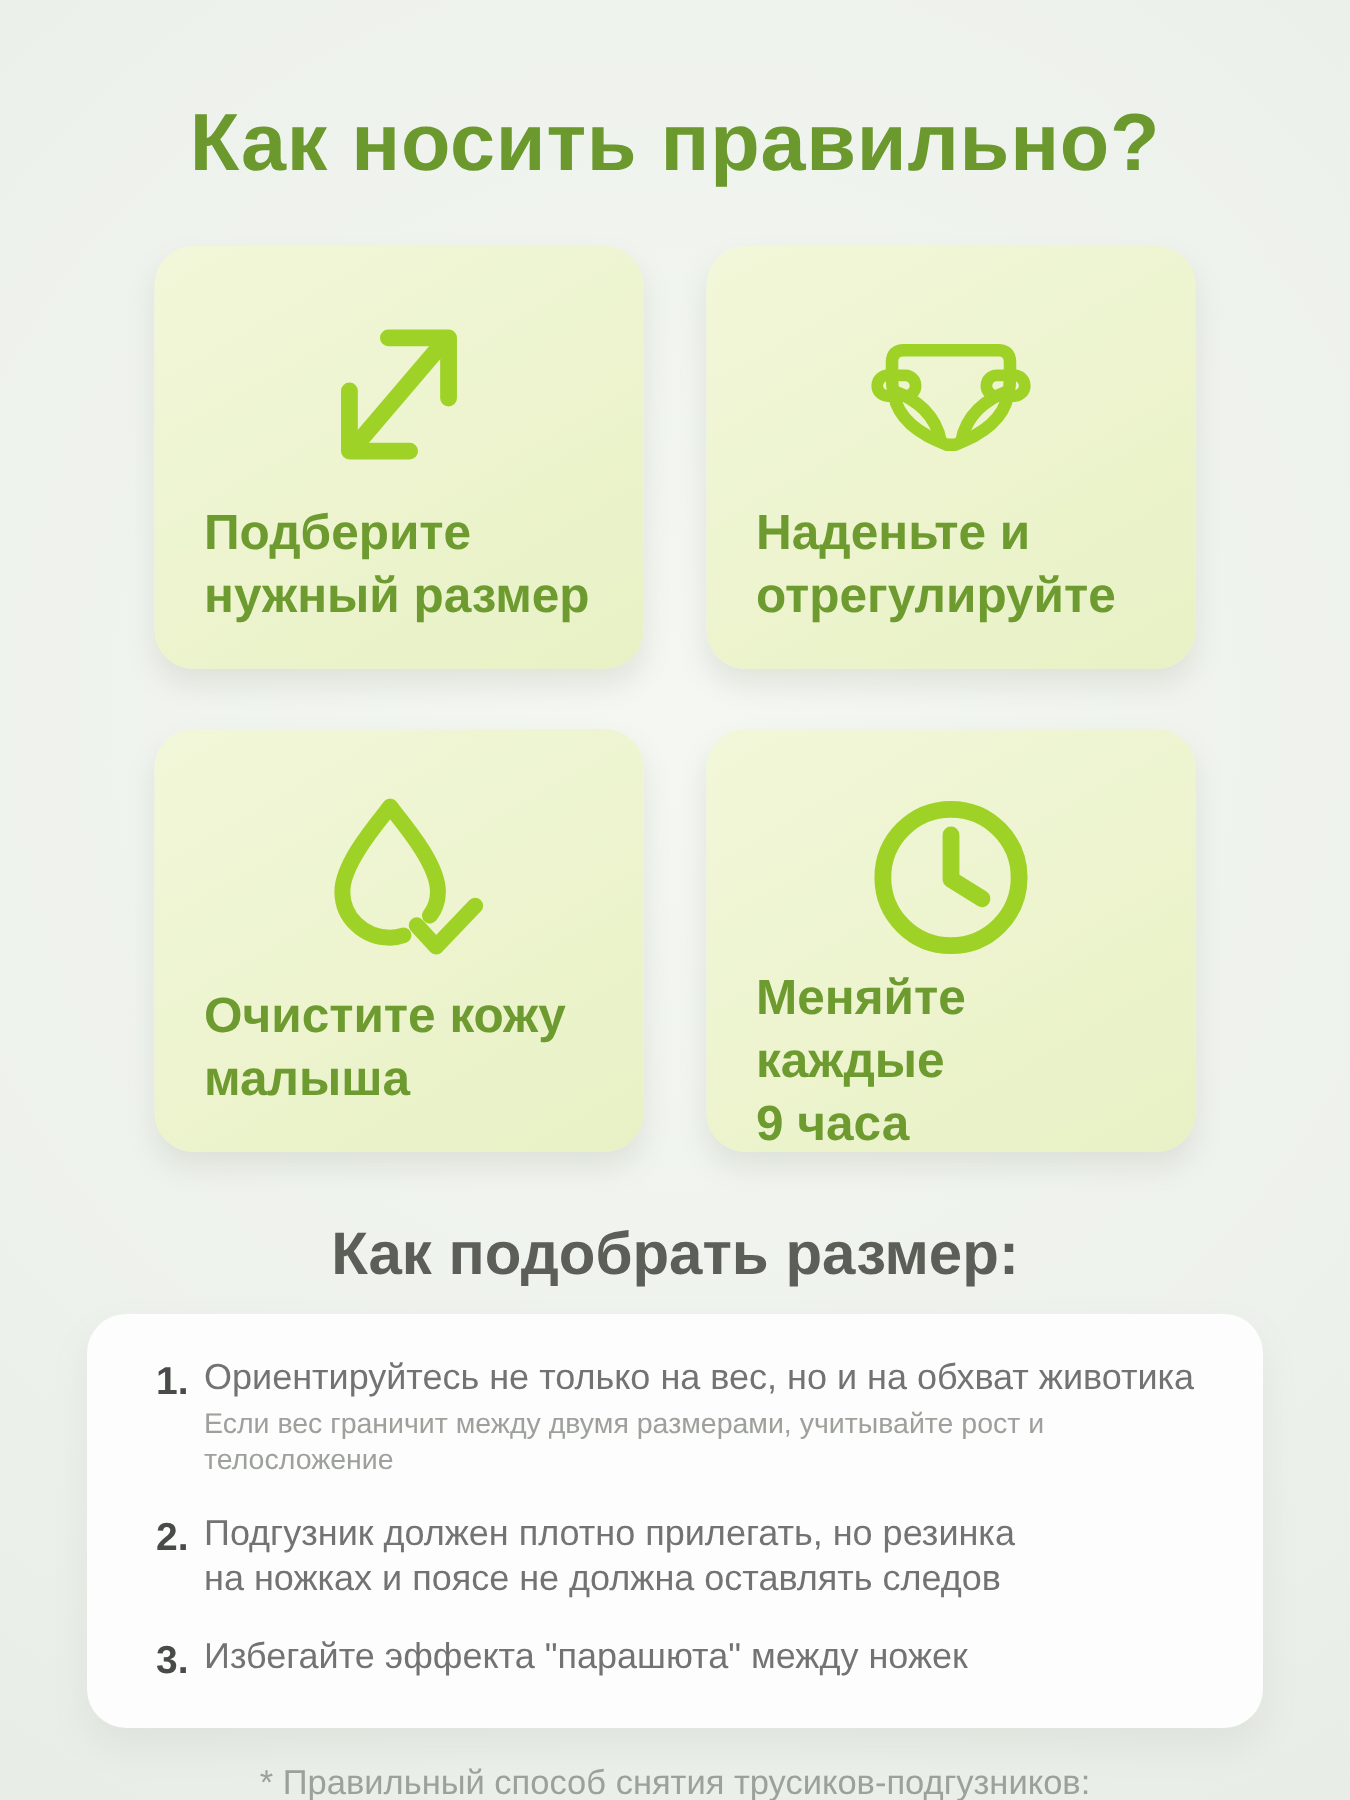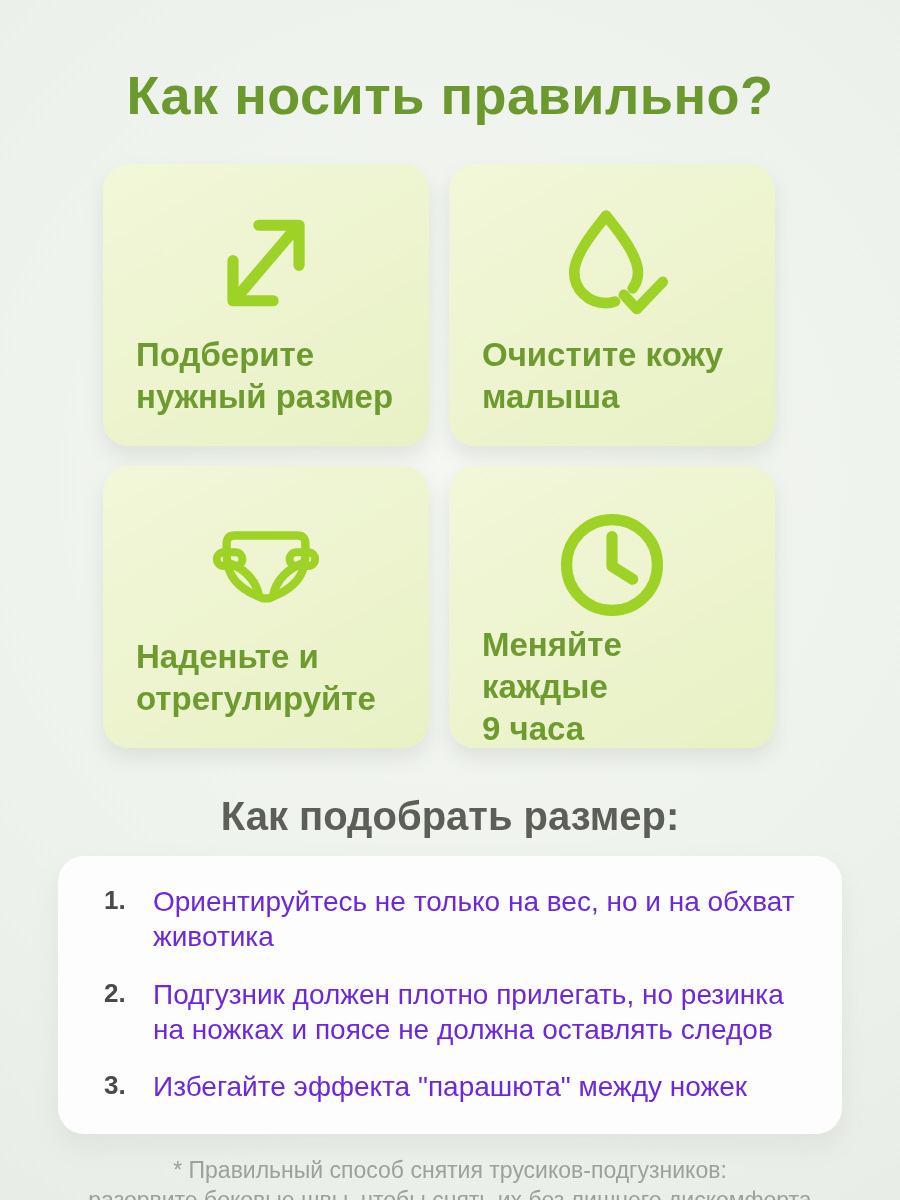--- a/index.html
+++ b/index.html
@@ -14,21 +14,21 @@
   .title{
     margin:0;padding-top:64px;
     text-align:center;
     font-size:54px;font-weight:bold;letter-spacing:.5px;
     color:#6b992d;
   }
 
   .cards{
     width:694px;margin:38px auto 0 auto;
     display:grid;grid-template-columns:326px 326px;
-    column-gap:42px;row-gap:40px;gap:20px;
+    column-gap:42px;row-gap:40px;
   }
   .card{
     width:326px;height:282px;border-radius:26px;
     background:linear-gradient(150deg,#f2f7d9 0%,#e8f1c5 100%);
     box-shadow:0 10px 18px rgba(140,150,125,.18);
     display:flex;flex-direction:column;align-items:center;
     box-sizing:border-box;
   }
   .card-icon{
     width:118px;height:118px;margin-top:40px;
@@ -58,23 +58,22 @@
     display:flex;flex-direction:column;gap:22px;
   }
   .guide-item{display:flex;align-items:flex-start;}
   .item-number{
     flex:0 0 32px;margin-left:8px;
     font-size:26px;font-weight:bold;color:#494b48;
     padding-top:1px;
   }
   .item-body{flex:1;}
   .item-text{
-    font-size:28px;line-height:1.26;color:#6d28d9;
+    font-size:24px;line-height:1.26;color:#737373;
     white-space:pre-line;
-    margin-left:17px;
   }
   .item-subtext{
     margin-top:4px;
     font-size:19px;line-height:1.25;color:#9da09b;
     white-space:pre-line;
   }
 
   .footnote{
     margin-top:22px;
     text-align:center;
@@ -100,43 +99,43 @@
           <path class="stroke-icon" stroke-width="9.5" d="M22 48 L22 82 L56 82"></path>
           <path class="stroke-icon" stroke-width="9.5" d="M27 77 L73 23"></path>
         </svg>
       </div>
       <div class="card-label">Подберите
 нужный размер</div>
     </div>
 
     <div class="card">
       <div class="card-icon">
-        <svg viewBox="0 0 100 100">
-          <path class="stroke-icon" stroke-width="9" d="M45 10 C52 19 72 42 72 58 C72 63 70.5 67.5 67.5 71.5"></path>
-          <path class="stroke-icon" stroke-width="9" d="M45 10 C38 19 18 42 18 58 C18 72.5 30 84 45 84 C47.5 84 50 83.6 52.5 82.7"></path>
-          <path class="stroke-icon" stroke-width="9" d="M60 77 L71 89 L93 66"></path>
-        </svg>
-      </div>
-      <div class="card-label">Очистите кожу
-малыша</div>
-    </div>
-
-    <div class="card">
-      <div class="card-icon">
         <svg viewBox="0 0 120 100">
           <path class="stroke-icon" stroke-width="8.5" d="M20 38 L20 28 Q20 20 28 20 L92 20 Q100 20 100 28 L100 38"></path>
           <rect class="stroke-icon" stroke-width="8" x="10" y="37" width="26" height="14" rx="7"></rect>
           <rect class="stroke-icon" stroke-width="8" x="84" y="37" width="26" height="14" rx="7"></rect>
           <path class="stroke-icon" stroke-width="8.5" d="M20 38 C20 56 26 68 44 78 C50 81 55 83 57 84 L63 84 C65 83 70 81 76 78 C94 68 100 56 100 38"></path>
           <path class="stroke-icon" stroke-width="8.5" d="M22 48 C36 53 50 64 53 82"></path>
           <path class="stroke-icon" stroke-width="8.5" d="M98 48 C84 53 70 64 67 82"></path>
         </svg>
       </div>
       <div class="card-label">Наденьте и
 отрегулируйте</div>
+    </div>
+
+    <div class="card">
+      <div class="card-icon">
+        <svg viewBox="0 0 100 100">
+          <path class="stroke-icon" stroke-width="9" d="M45 10 C52 19 72 42 72 58 C72 63 70.5 67.5 67.5 71.5"></path>
+          <path class="stroke-icon" stroke-width="9" d="M45 10 C38 19 18 42 18 58 C18 72.5 30 84 45 84 C47.5 84 50 83.6 52.5 82.7"></path>
+          <path class="stroke-icon" stroke-width="9" d="M60 77 L71 89 L93 66"></path>
+        </svg>
+      </div>
+      <div class="card-label">Очистите кожу
+малыша</div>
     </div>
 
     <div class="card">
       <div class="card-icon">
         <svg viewBox="0 0 100 100">
           <circle class="stroke-icon" stroke-width="9.5" cx="50" cy="50" r="38.5"></circle>
           <path class="stroke-icon" stroke-width="9.5" d="M50 26 L50 51 L67.5 62"></path>
         </svg>
       </div>
       <div class="card-label">Меняйте каждые
@@ -146,20 +145,21 @@
   </div>
 
   <h2 class="guide-heading">Как подобрать размер:</h2>
 
   <div class="guide-card">
 
     <div class="guide-item">
       <div class="item-number">1.</div>
       <div class="item-body">
         <div class="item-text">Ориентируйтесь не только на вес, но и на обхват животика</div>
+        <div class="item-subtext">Если вес граничит между двумя размерами, учитывайте рост и телосложение</div>
       </div>
     </div>
 
     <div class="guide-item">
       <div class="item-number">2.</div>
       <div class="item-body">
         <div class="item-text">Подгузник должен плотно прилегать, но резинка
 на ножках и поясе не должна оставлять следов</div>
       </div>
     </div>

